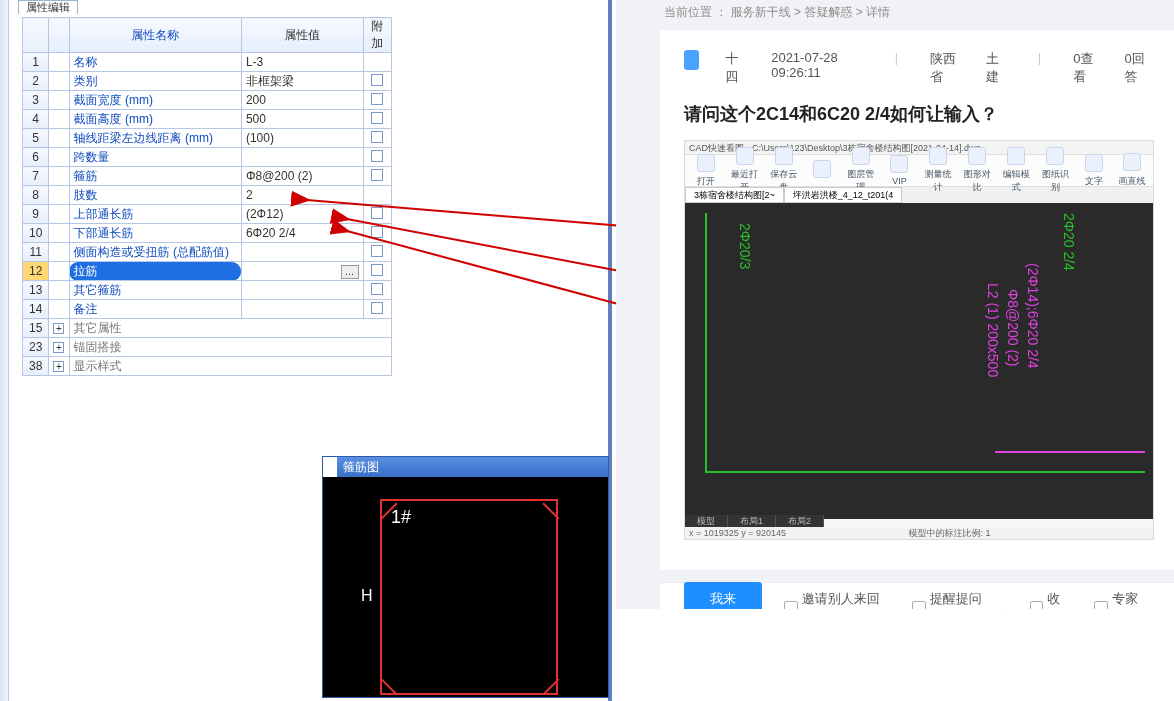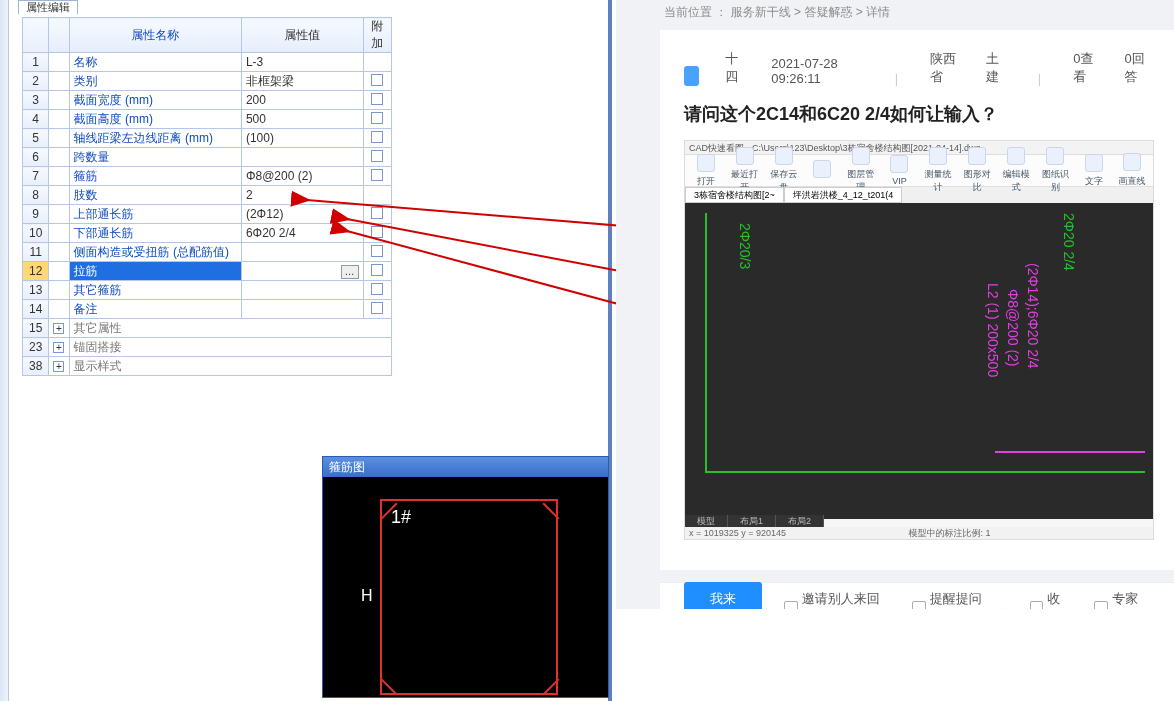--- a/index.html
+++ b/index.html
@@ -58,21 +58,21 @@
   }
   .prop-table .rownum {
     width:26px; text-align:center; color:#333;
     background:linear-gradient(#f6f9ff,#e8effb);
   }
   .prop-table .exp { width:16px; text-align:center; color:#333; }
   .prop-table .pname { width:170px; color:#104BBF; }
   .prop-table .pval  { width:120px; color:#333; }
   .prop-table .pchk  { width:28px; text-align:center; }
   .prop-table tr.sel .rownum { background:#FFD873; }
-  .prop-table tr.sel .pname { background:#1F6FE2; color:#fff; }
+  .prop-table tr.sel .pname { background:#1F6FE2; color:#fff;border-radius:9px; }
   .prop-table tr.sel .pval  { background:#fff; }
   .chk {
     display:inline-block; width:12px; height:12px;
     border:1px solid #7a98c9; background:#fff;
   }
   .plus {
     display:inline-block;width:11px;height:11px;
     border:1px solid #7a98c9;background:#fff;
     font-size:10px;line-height:9px;color:#333;text-align:center;
   }
@@ -88,20 +88,21 @@
     position:absolute;
     left:322px; top:456px;
     width:287px; height:242px;
     border:1px solid #2a5db0;
   }
   .subwin-title {
     height:20px;
     background:linear-gradient(#5a8fe0,#3a6fc8);
     color:#fff; font-size:12px;
     padding:2px 6px;
+    margin-left:14px;
   }
   .subwin-body {
     background:#000; width:100%; height:calc(100% - 20px);
     position:relative;
   }
   .stirrup-rect {
     position:absolute;
     left:57px; top:22px;
     width:178px; height:196px;
     border:2px solid #e03030;
@@ -137,21 +138,21 @@
     position:absolute;left:48px;top:4px;
     font-size:12px;color:#8c8c8c;
   }
   .breadcrumb a{color:#8c8c8c;text-decoration:none;}
   .card {
     position:absolute; left:44px; top:30px;
     width:514px; height:540px;
     background:#fff;
     padding:20px 24px 0 24px;
   }
-  .auth-line { display:flex; align-items:flex-end; gap:26px; font-size:13px; color:#555;}
+  .auth-line { display:flex; align-items:flex-start; gap:26px; font-size:13px; color:#555;}
   .auth-line .avatar {width:20px;height:20px;background:#4aa2ff;border-radius:3px;display:inline-block;}
   .auth-line .sep{color:#ccc;margin:0 6px;}
   .qtitle { font-size:18px; color:#222; font-weight:600; margin:16px 0 14px;}
   .cad-shot {
     width:470px; height:400px;
     border:1px solid #dcdcdc;
     background:#f7f7f7;
     position:relative;
     overflow:hidden;
   }

